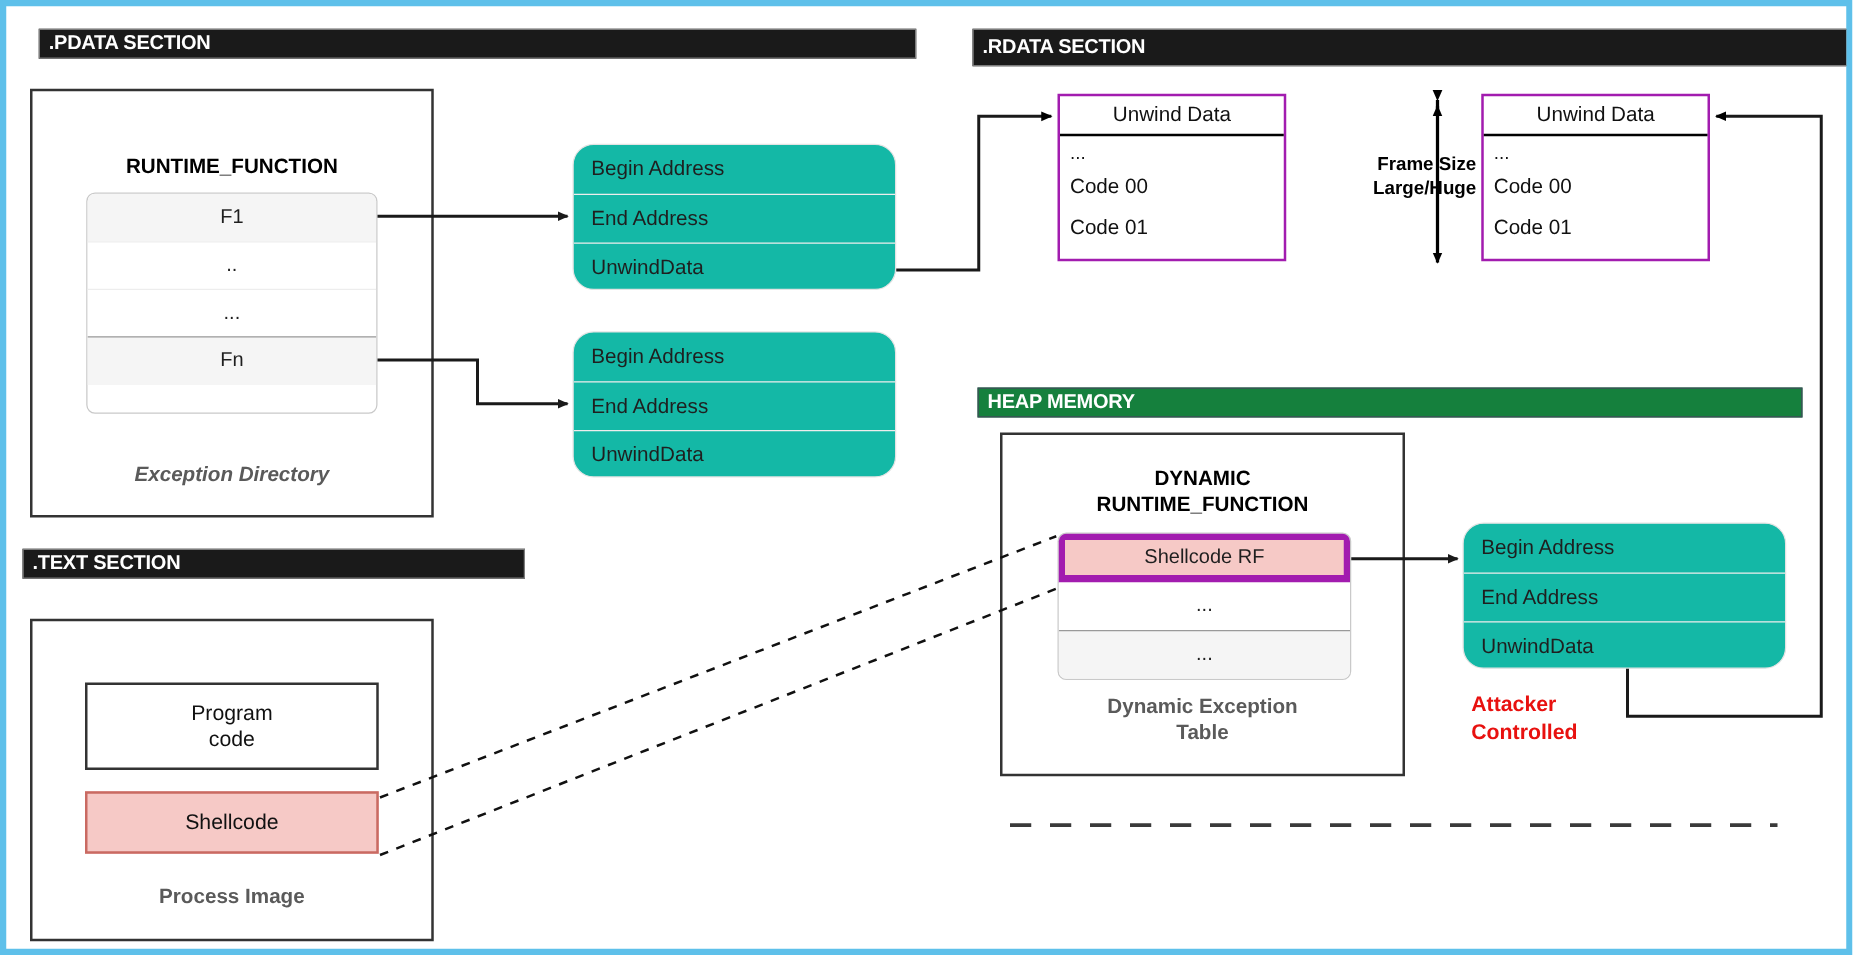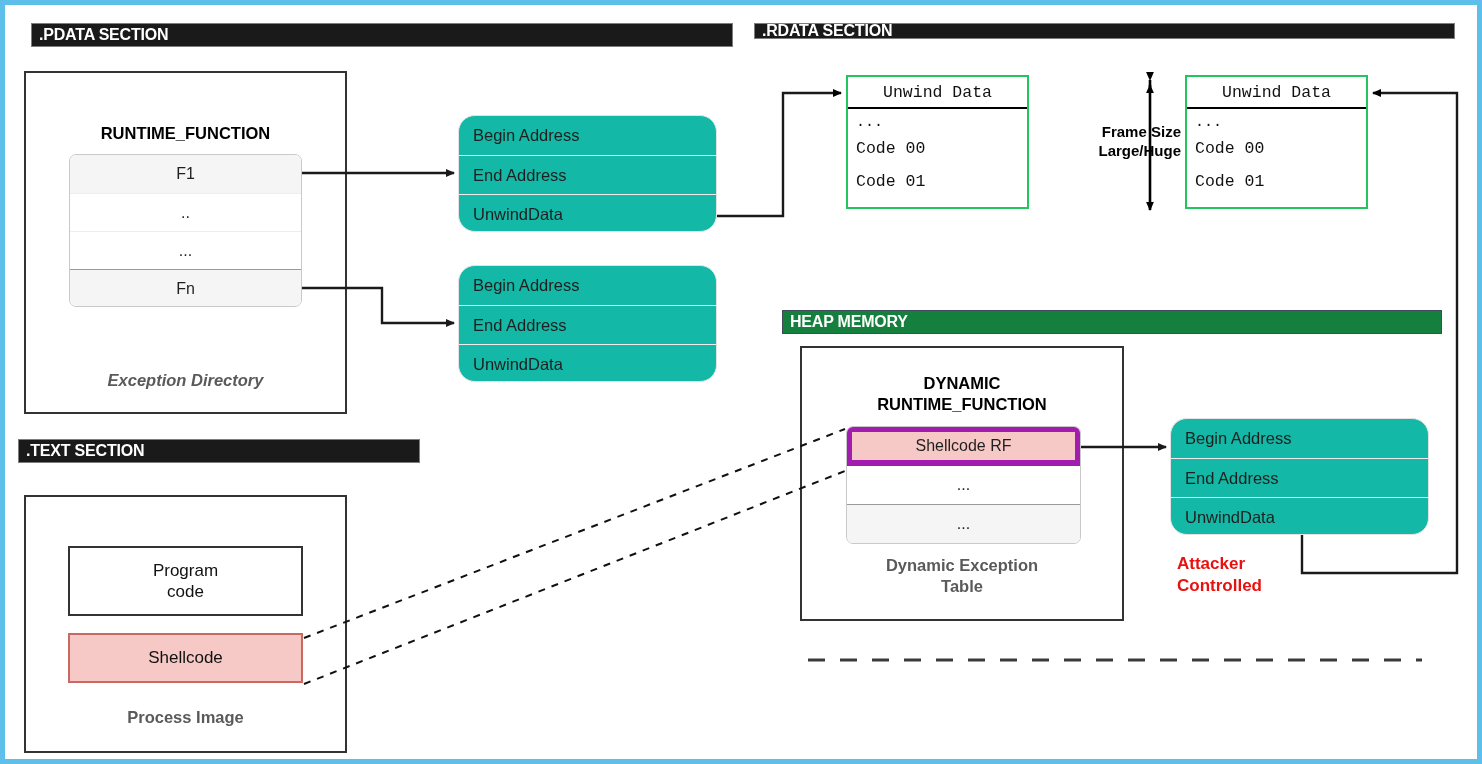--- a/index.html
+++ b/index.html
@@ -98,24 +98,23 @@
     display:flex;align-items:center;
     padding-left:14px;
     font-size:16.5px;color:#1f1f1f;
     box-sizing:border-box;
   }
   .addr-card .arow + .arow{border-top:1px solid #ededed;}
 
   
   .unwind{
     position:absolute;
-    border:2px solid #22c55e;
-    background:#ffffff;
-    box-sizing:border-box;
-    font-family:Liberation Mono, monospace;
+    border:2px solid #a21caf;
+    background:#ffffff;
+    box-sizing:border-box;
   }
   .unwind .uhead{
     height:32px;
     display:flex;align-items:center;justify-content:center;
     font-size:16.5px;color:#111;
     border-bottom:2px solid #000000;
     box-sizing:border-box;
   }
   .unwind .ubody{
     padding:4px 0 0 8px;
@@ -163,37 +162,37 @@
 </style>
 </head>
 <body>
 
 <div id="canvas">
 
   <div class="sec-bar dark" style="left:26px;top:18px;width:702px;height:24px;">
     <span>.PDATA SECTION</span>
   </div>
 
-  <div class="sec-bar dark" style="left:749px;top:18px;width:701px;height:16px;">
+  <div class="sec-bar dark" style="left:773px;top:18px;width:701px;height:30px;">
     <span>.RDATA SECTION</span>
   </div>
 
   <div class="sec-bar dark" style="left:13px;top:434px;width:402px;height:24px;">
     <span>.TEXT SECTION</span>
   </div>
 
   <div class="sec-bar slate" style="left:777px;top:305px;width:660px;height:24px;">
     <span>HEAP MEMORY</span>
   </div>
 
   <div class="outline-box" style="left:19px;top:66px;width:323px;height:343px;"></div>
 
   <div class="heading" style="left:19px;top:118px;width:323px;">RUNTIME_FUNCTION</div>
 
-  <div class="stack" style="left:64px;top:149px;width:233px;height:153px;">
+  <div class="stack" style="left:64px;top:149px;width:233px;height:177px;">
     <div class="row shaded" style="height:38px;">F1</div>
     <div class="row sep" style="height:38px;">..</div>
     <div class="row sep" style="height:38px;">...</div>
     <div class="row shaded sep-strong" style="height:39px;">Fn</div>
   </div>
 
   <div class="caption" style="left:19px;top:365px;width:323px;font-style:italic;">Exception Directory</div>
 
   <div class="addr-card" style="left:453px;top:110px;width:259px;height:117px;">
     <div class="arow" style="height:39px;">Begin Address</div>

